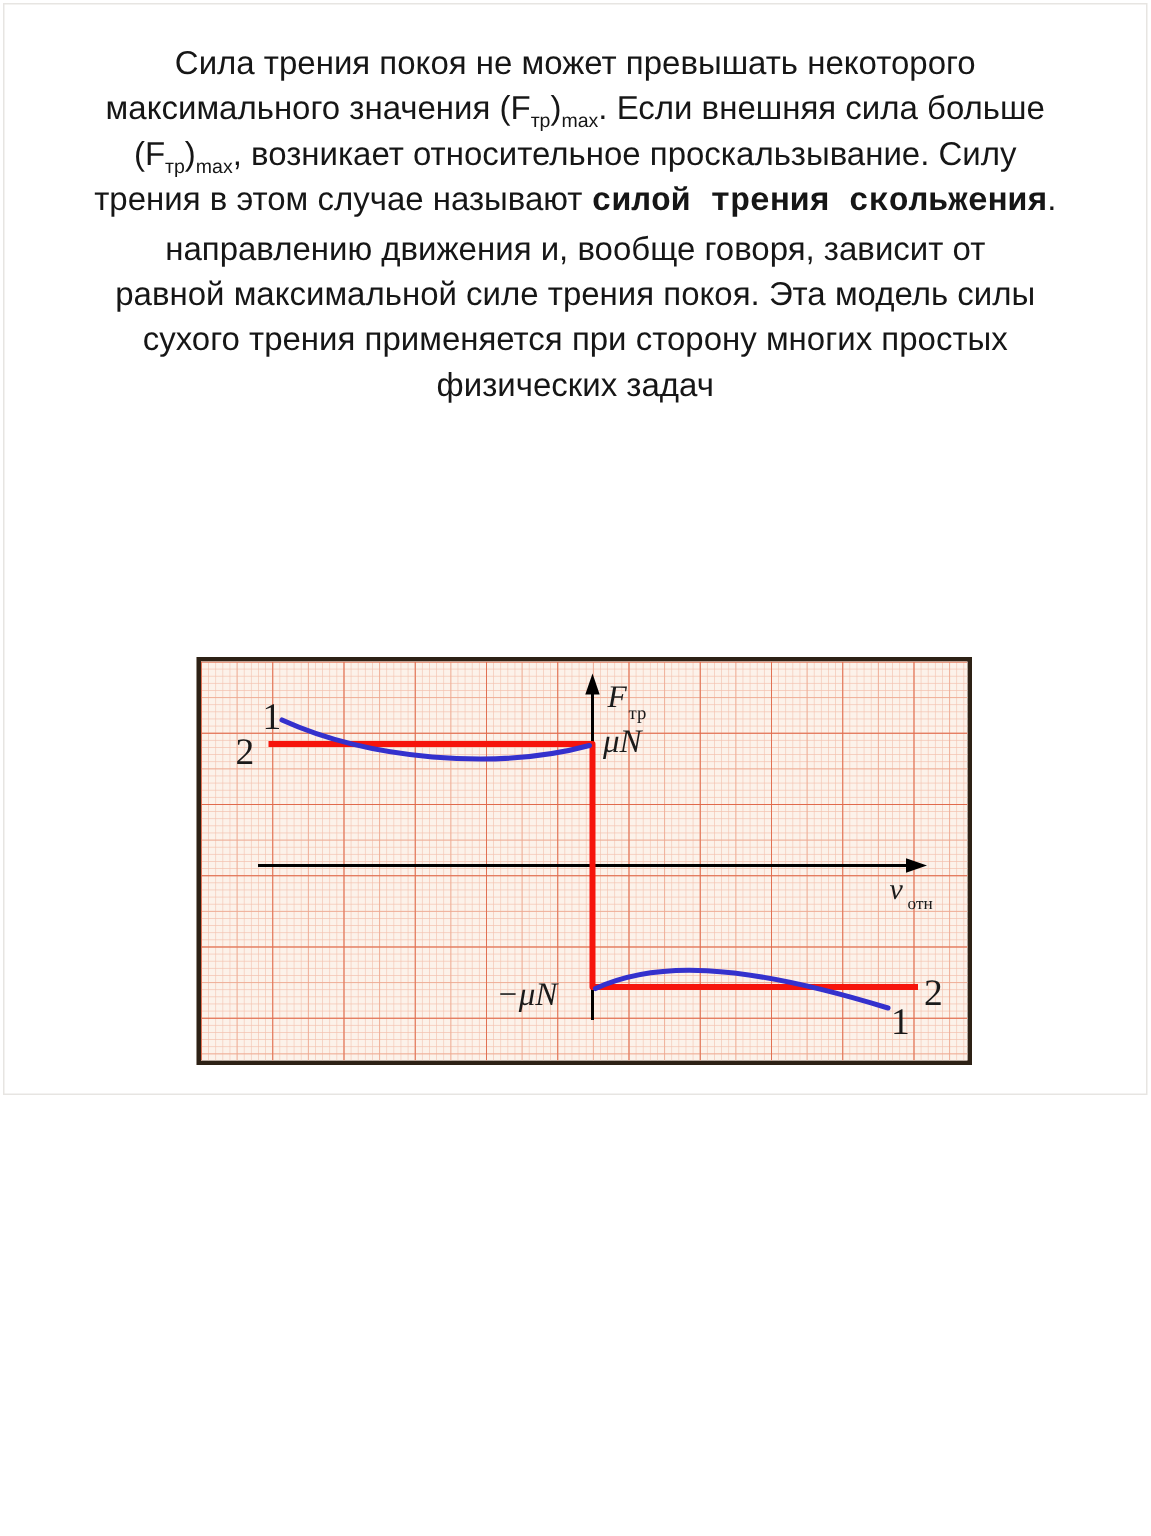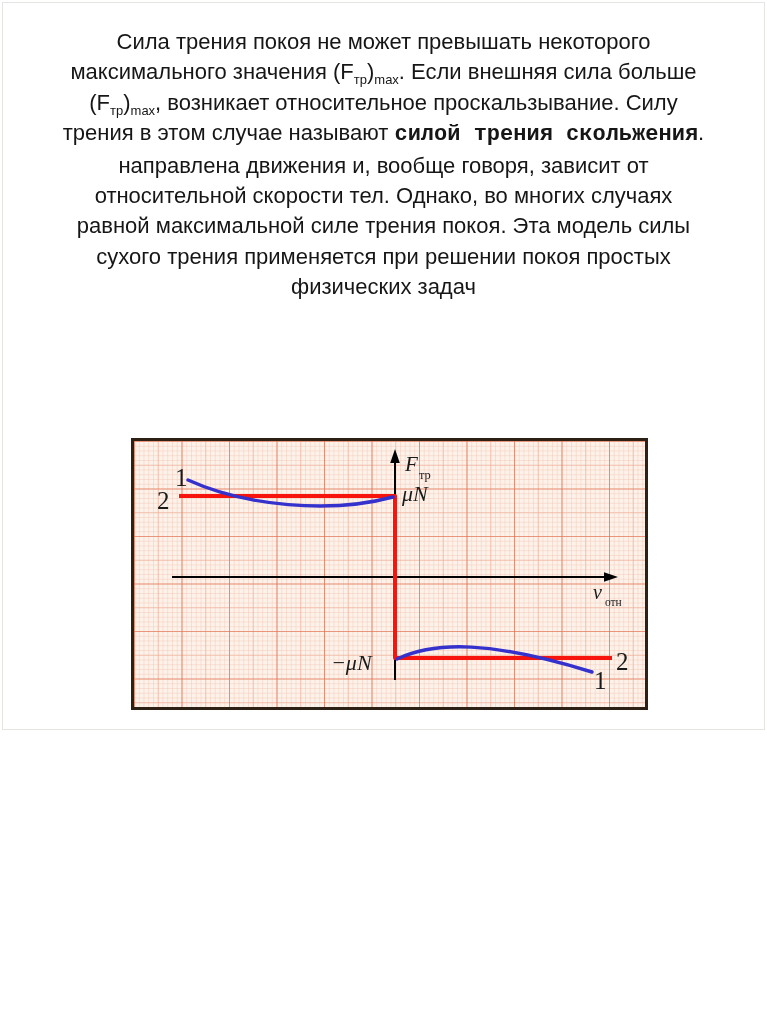--- a/index.html
+++ b/index.html
@@ -33,24 +33,23 @@
 <body>
 
 <div class="slide">
   <div class="slide-edge"></div>
 
   <div class="text-block">
       <div class="tline"><span>Сила трения покоя не может превышать некоторого</span></div>
       <div class="tline"><span>максимального значения (F</span><sub>тр</sub><span>)</span><sub>max</sub><span>. Если внешняя сила больше</span></div>
       <div class="tline"><span>(F</span><sub>тр</sub><span>)</span><sub>max</sub><span>, возникает относительное проскальзывание. Силу</span></div>
       <div class="tline"><span>трения в этом случае называют </span><span class="b">силой трения скольжения</span><span>.</span></div>
-      <div class="tline"><span>направлена движения и, вообще говоря, зависит от</span></div>
-      <div class="tline"><span>относительной скорости тел. Однако, во многих случаях</span></div>
+      <div class="tline"><span>направлению движения и, вообще говоря, зависит от</span></div>
       <div class="tline"><span>равной максимальной силе трения покоя. Эта модель силы</span></div>
-      <div class="tline"><span>сухого трения применяется при решении покоя простых</span></div>
+      <div class="tline"><span>сухого трения применяется при сторону многих простых</span></div>
       <div class="tline"><span>физических задач</span></div>
     </div>
 
   <div class="graph-frame">
     <svg width="511" height="266" viewBox="0 0 511 266">
       <defs>
         <pattern id="gFine" width="4.75" height="4.75" patternUnits="userSpaceOnUse">
           <path d="M4.75 0 L0 0 L0 4.75" fill="none" stroke="#f3c1ae" stroke-width="0.8"></path>
         </pattern>
         <pattern id="gMed" width="23.75" height="23.75" patternUnits="userSpaceOnUse">

